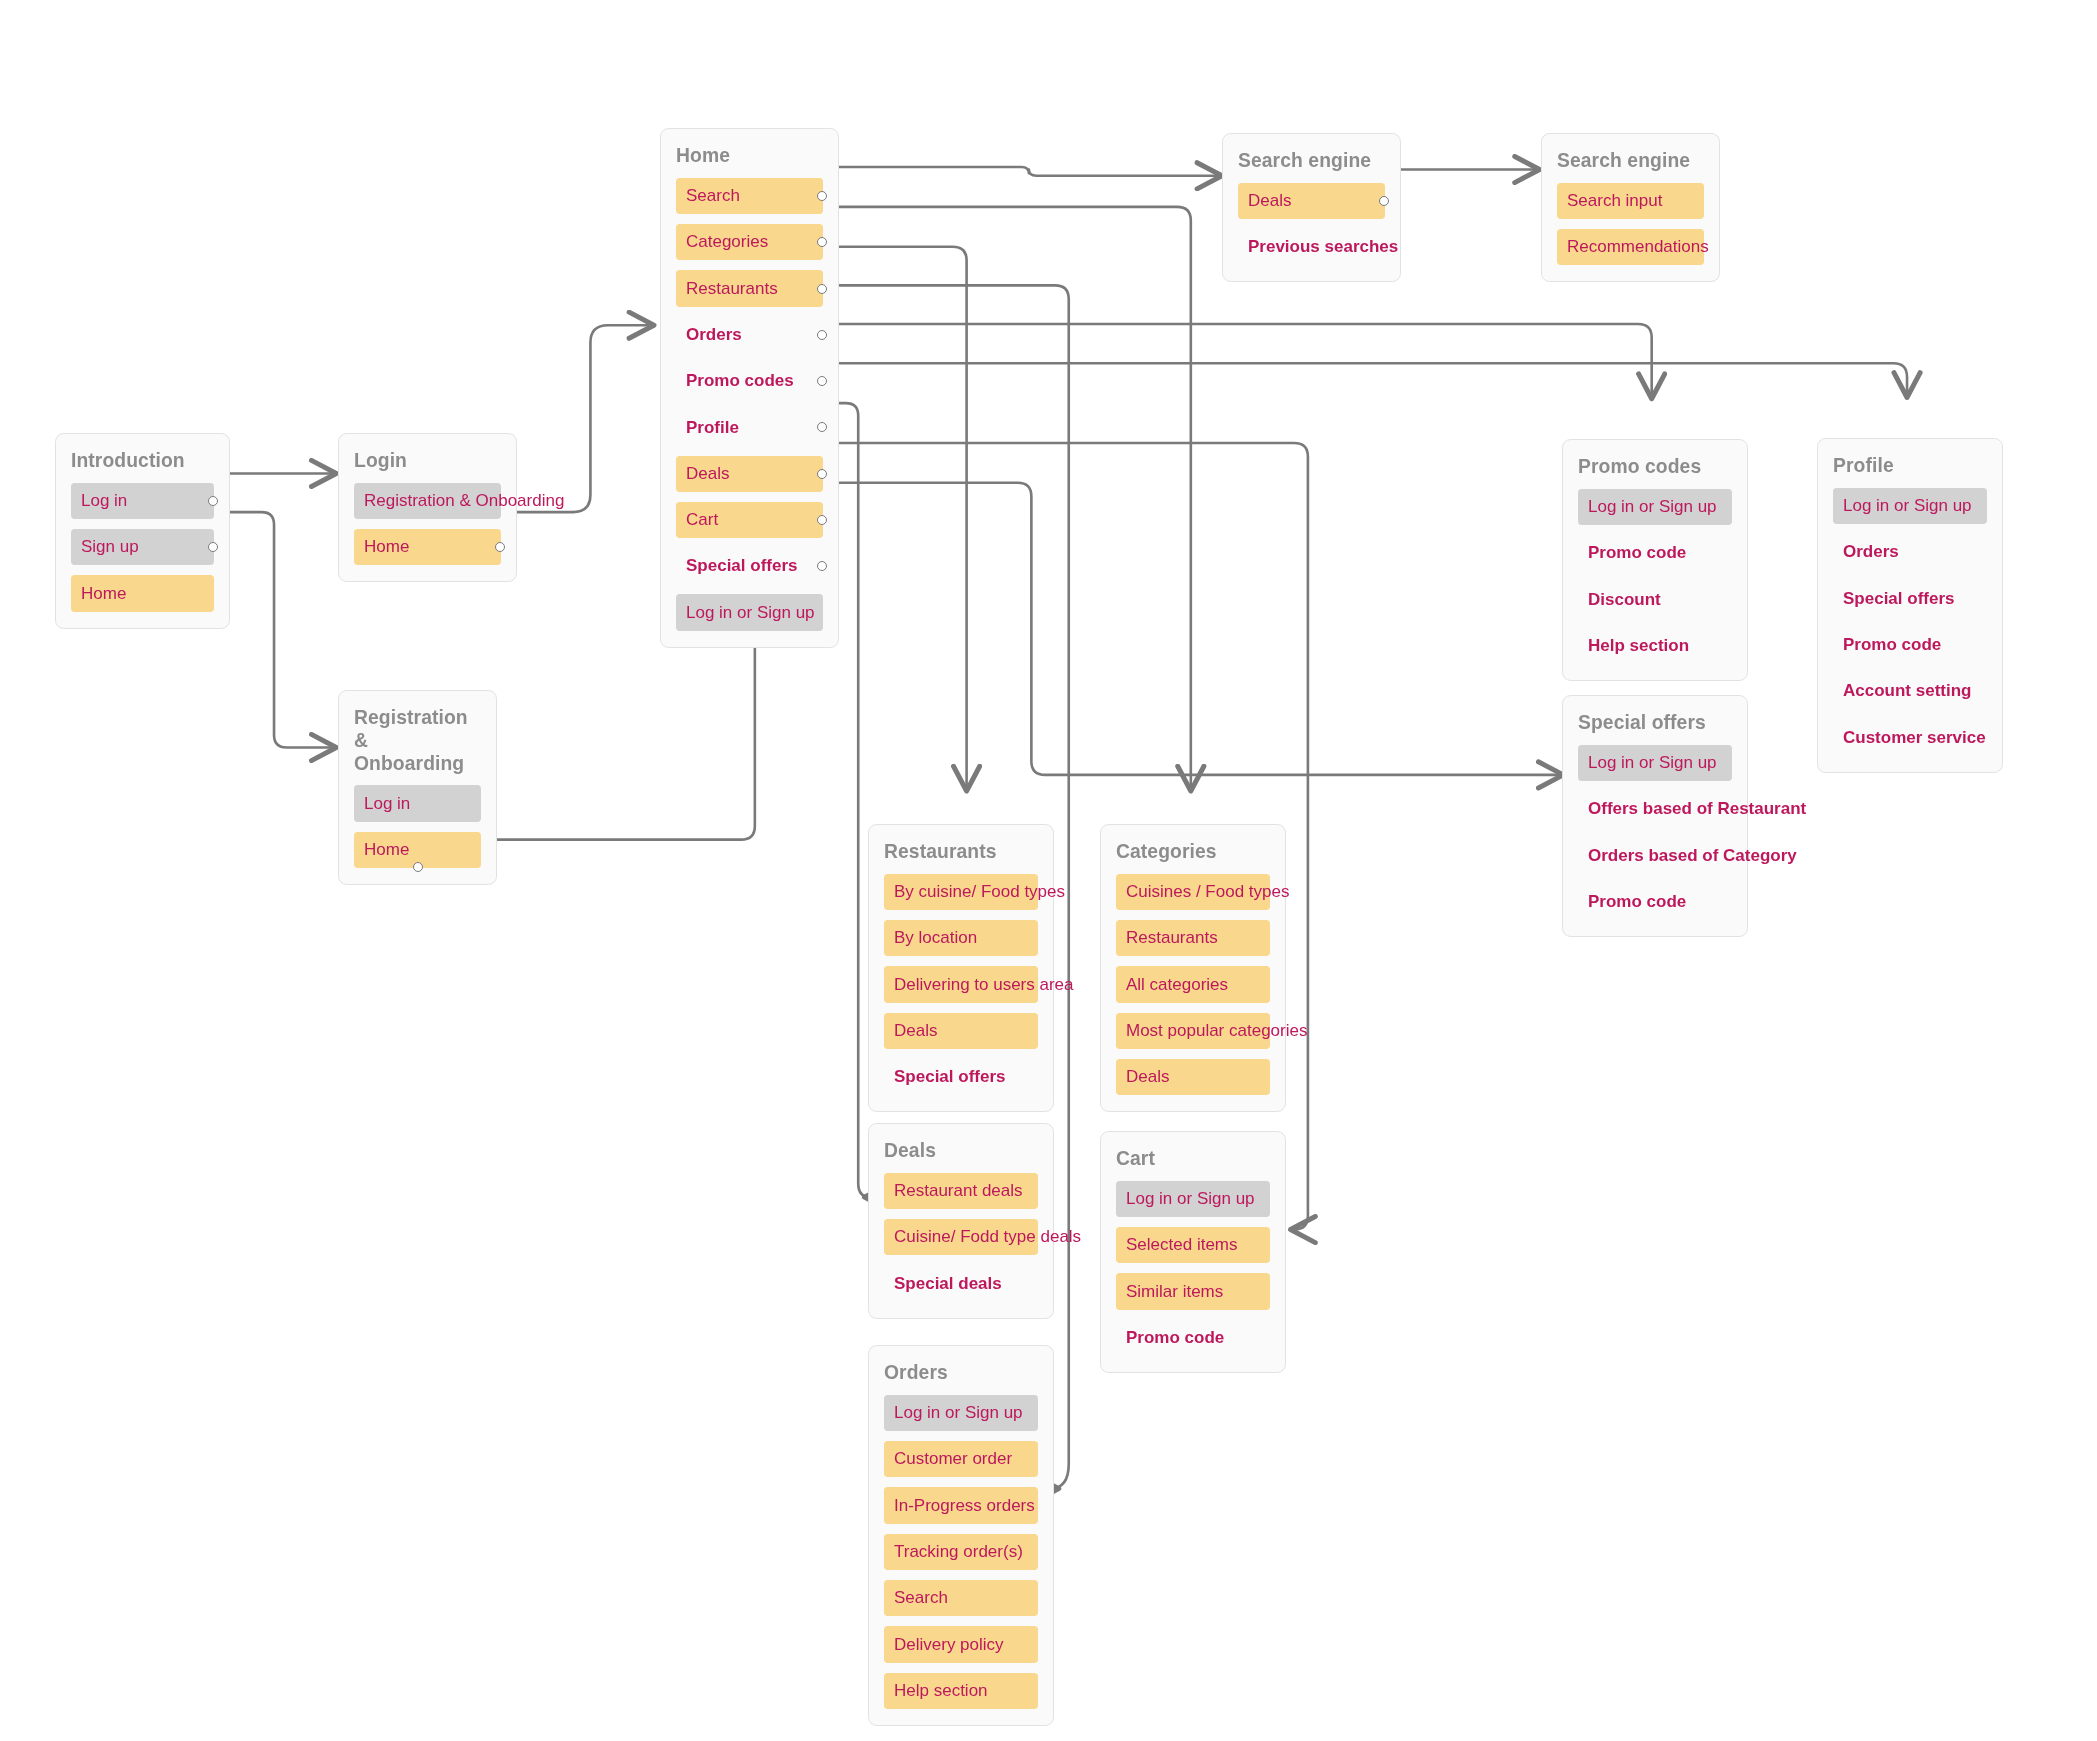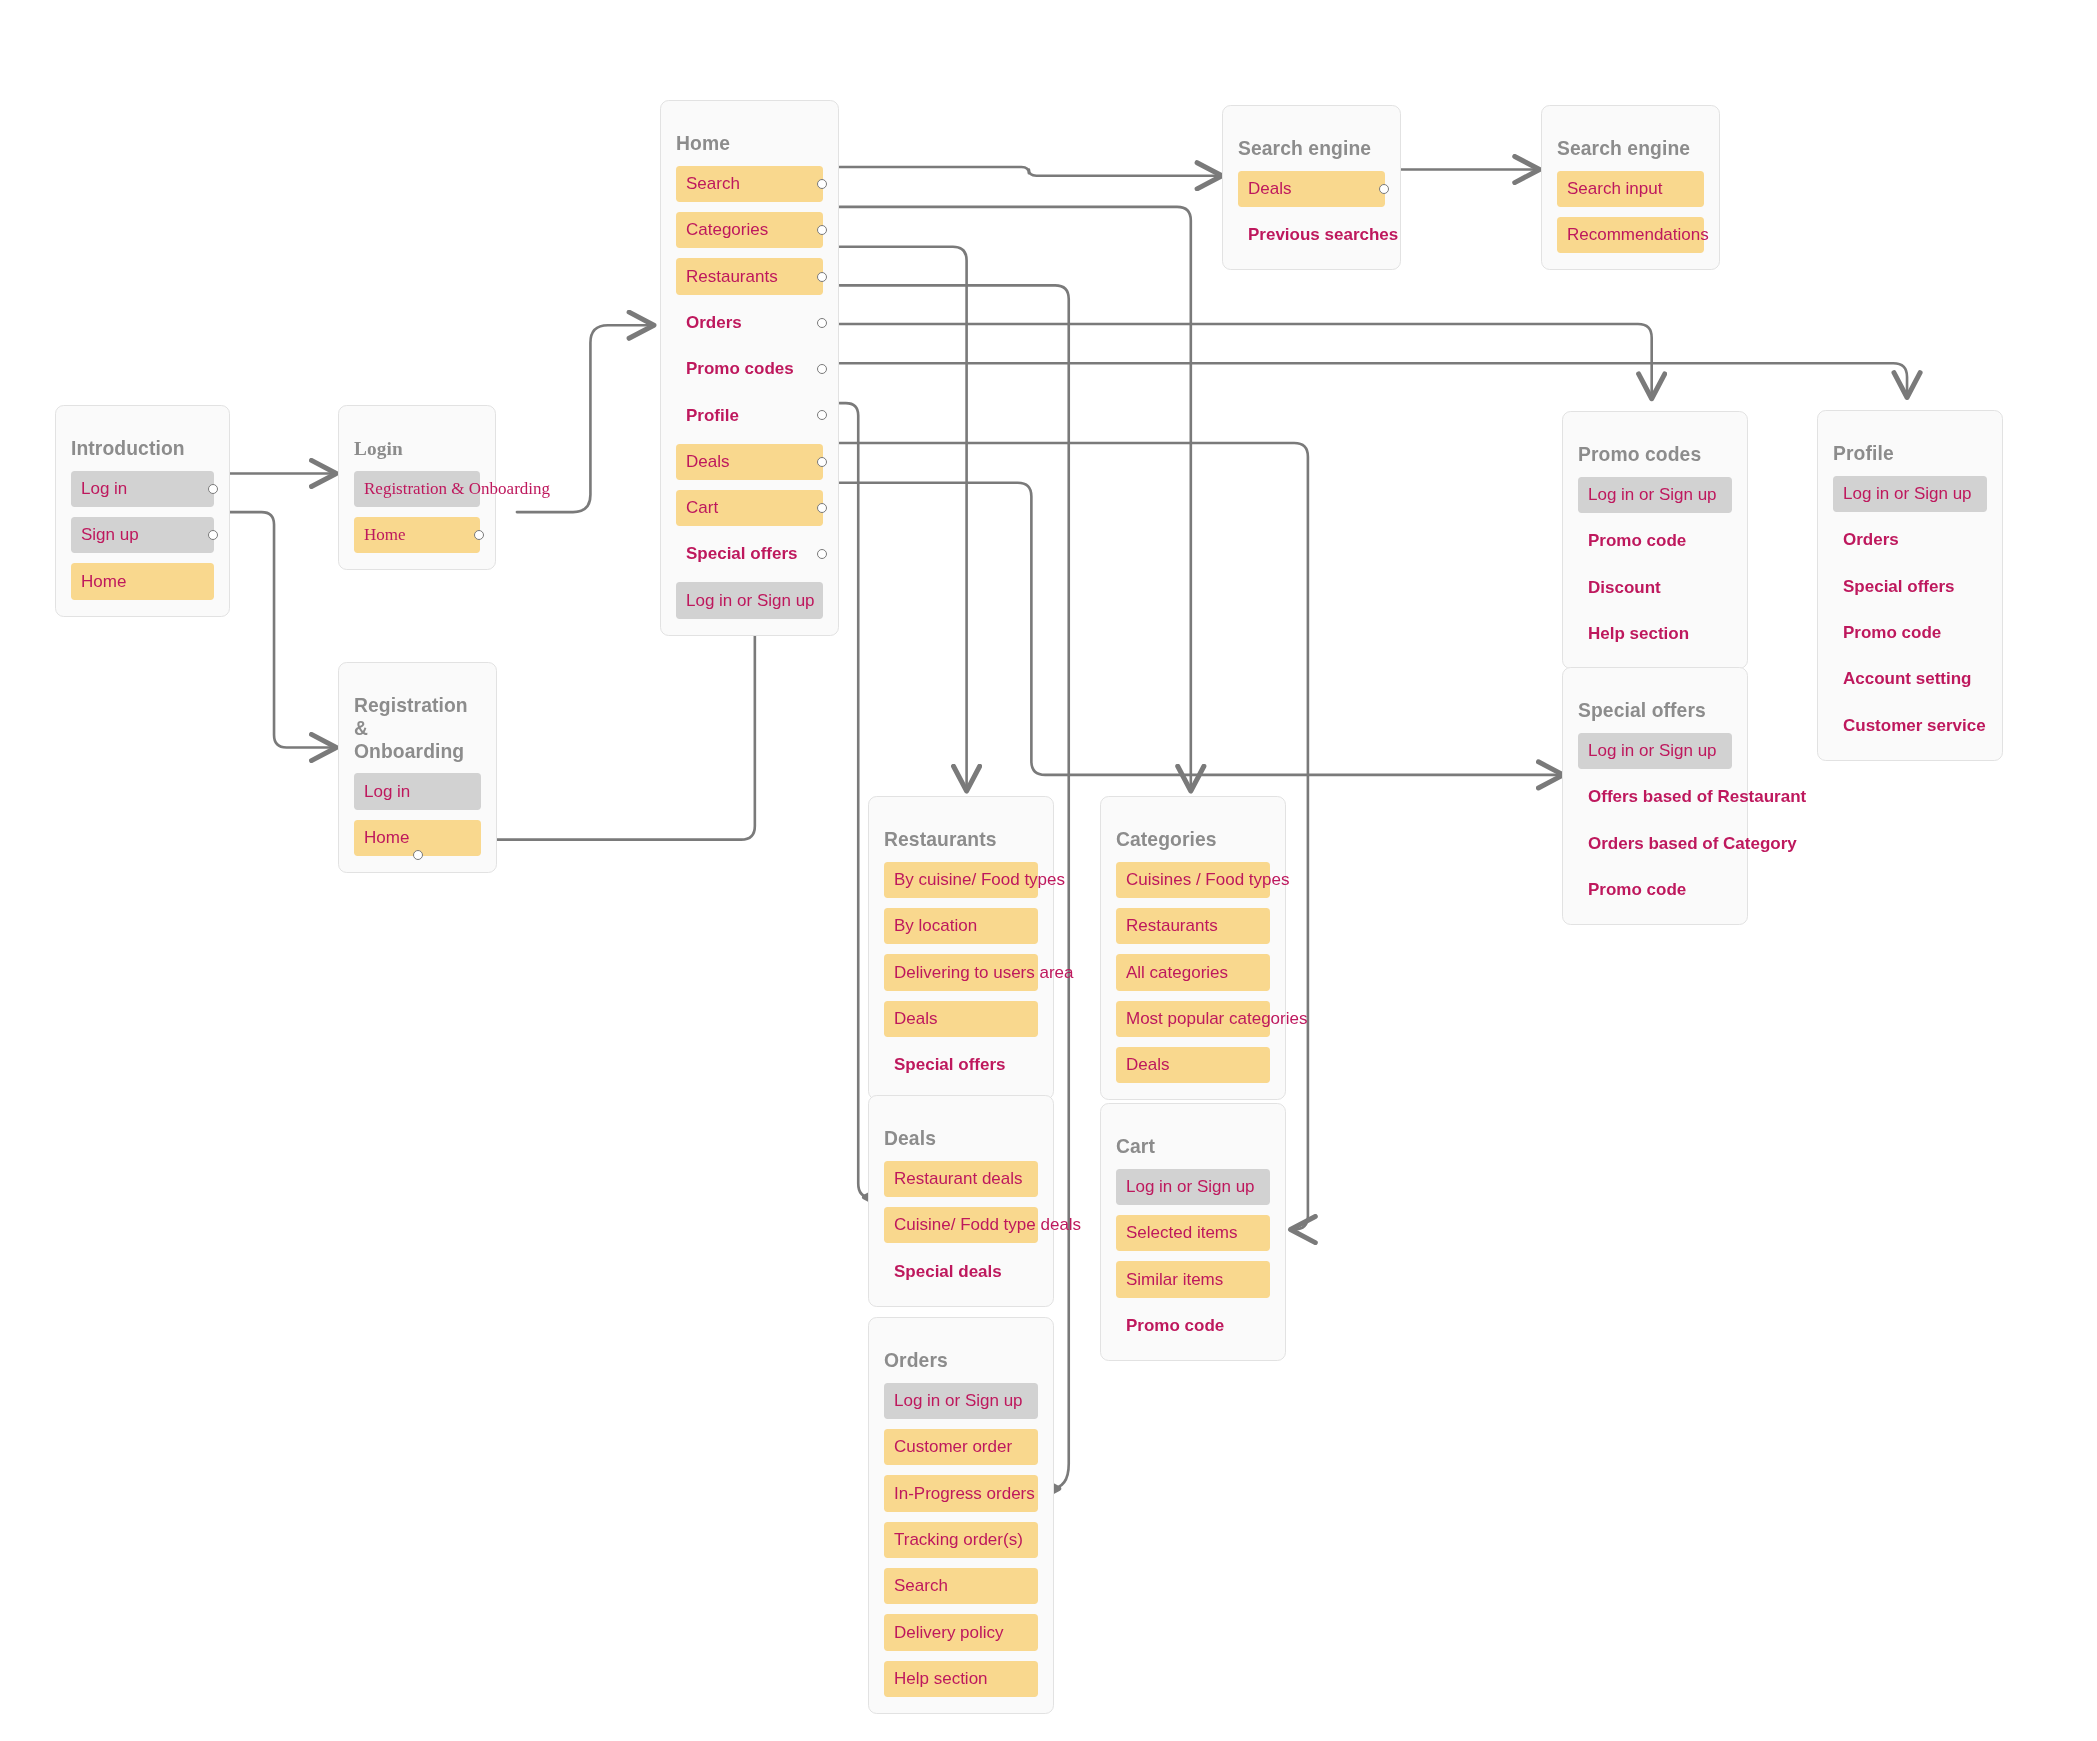--- a/index.html
+++ b/index.html
@@ -10,21 +10,22 @@
   }
   #canvas{position:absolute;left:0;top:0;width:2097px;height:1741px;}
   #wires{position:absolute;left:0;top:0;width:2097px;height:1741px;pointer-events:none;}
 
   .card{
     position:absolute;
     background:#FAFAFA;
     border:1.2px solid #E2E2E2;
     border-radius:8.7px;
     box-sizing:border-box;
-    padding:32px 15px 16px 15px;
+    padding:16px 15px 16px 15px;
+    margin-top:28px;
   }
   .card-title{
     font-size:19.3px;
     font-weight:bold;
     color:#8C8C8C;
     letter-spacing:0.1px;
     line-height:1.18;
     margin:0 0 6.2px 0;
     white-space:pre-line;
   }
@@ -96,21 +97,21 @@
     </g>
   </svg>
 
   <div class="card" style="left:55px;top:405px;width:175px;">
     <div class="card-title">Introduction</div>
     <div class="chip grey"><span>Log in</span><span class="port"></span></div>
     <div class="chip grey"><span>Sign up</span><span class="port"></span></div>
     <div class="chip yellow"><span>Home</span></div>
   </div>
 
-  <div class="card" style="left:338px;top:405px;width:158px;font-family:Liberation Serif, serif;">
+  <div class="card" style="left:338px;top:405px;width:179px;">
     <div class="card-title">Login</div>
     <div class="chip grey"><span>Registration &amp; Onboarding</span></div>
     <div class="chip yellow"><span>Home</span><span class="port"></span></div>
   </div>
 
   <div class="card" style="left:338px;top:662px;width:159px;">
     <div class="card-title">Registration &amp;
 Onboarding</div>
     <div class="chip grey"><span>Log in</span></div>
     <div class="chip yellow"><span>Home</span><span class="port bottom"></span></div>

